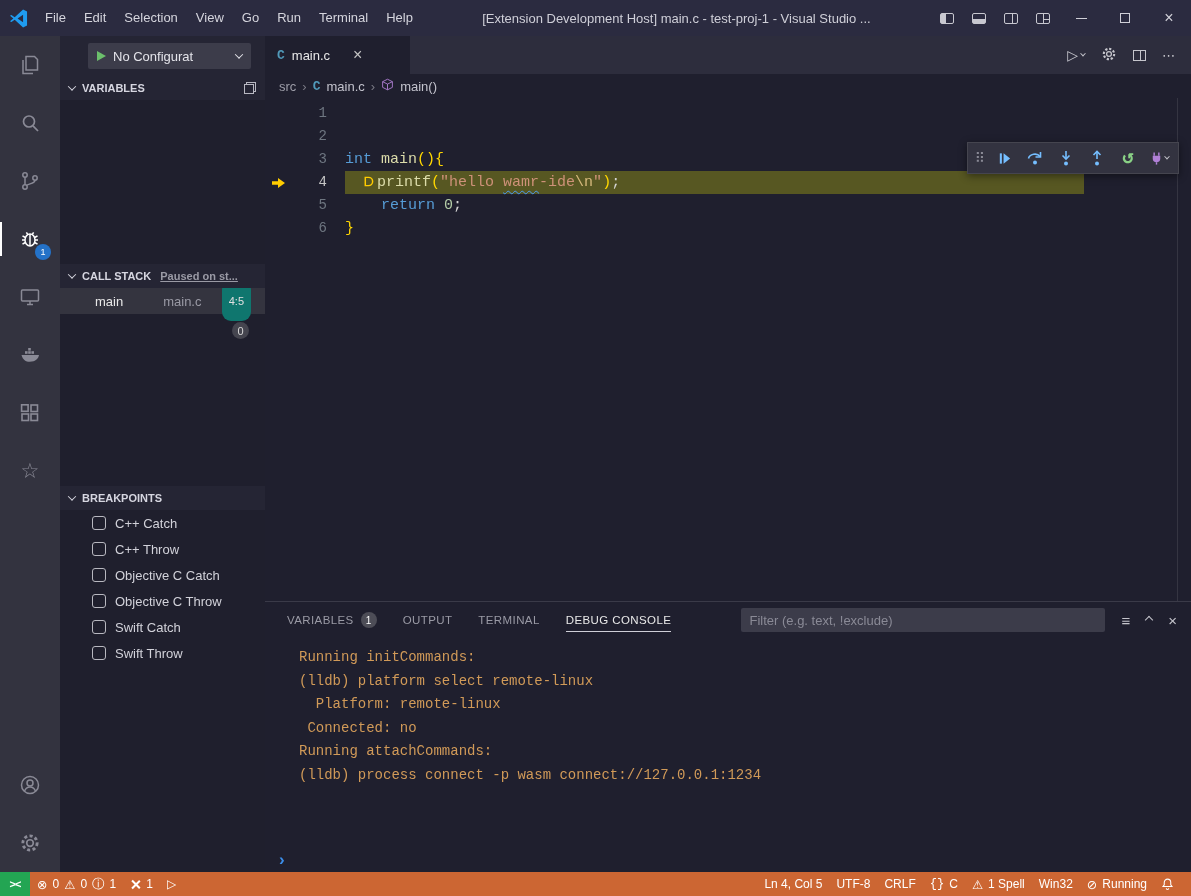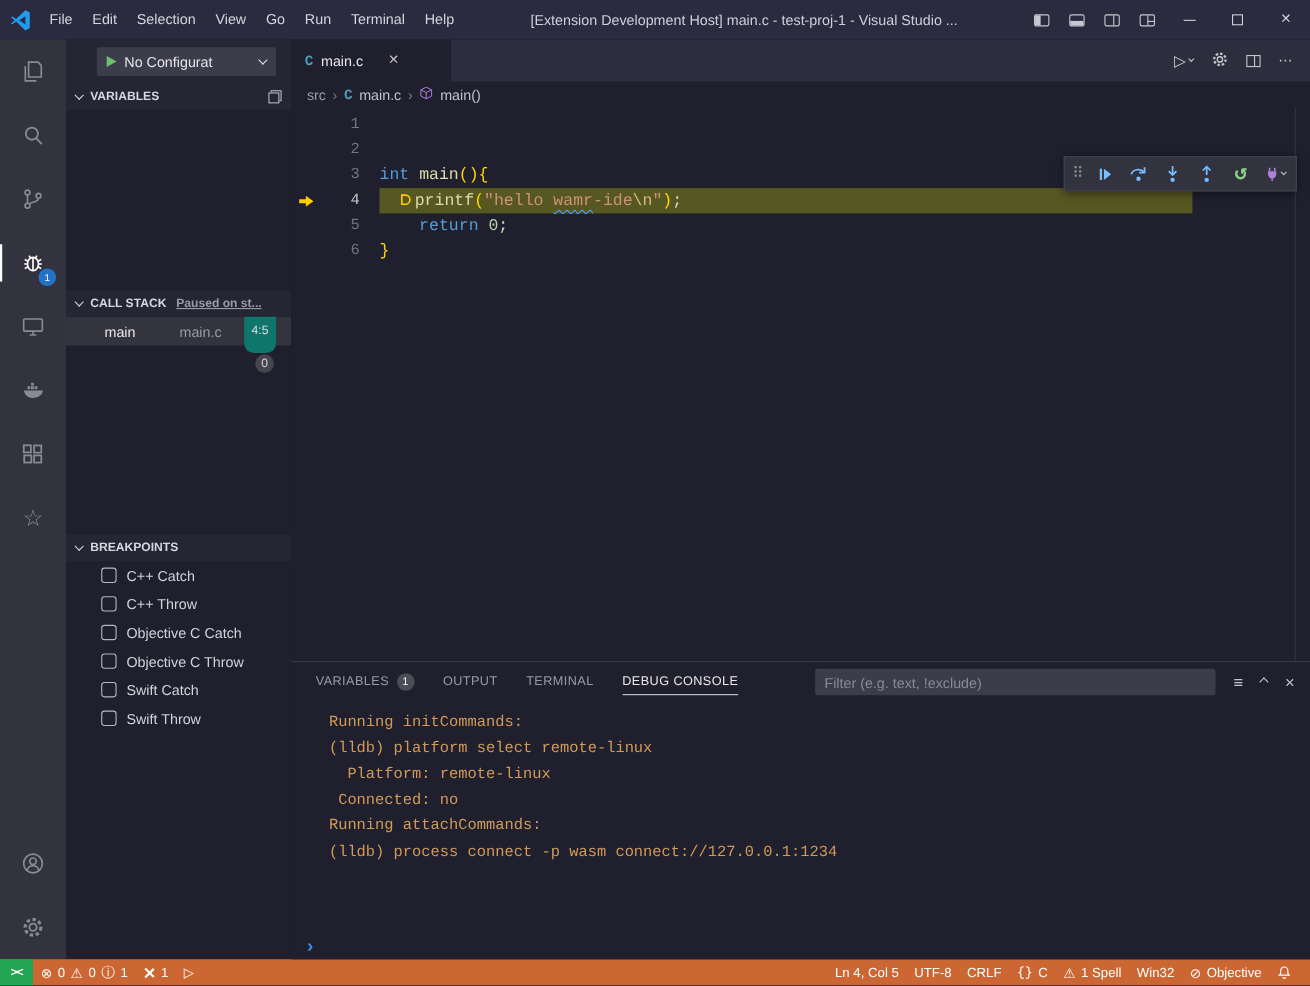--- a/index.html
+++ b/index.html
@@ -491,21 +491,21 @@
         <span class="braces">{}</span>
           <span>C</span>
       </div>
       <div class="sb-item">
         <span class="sb-ico">⚠</span>
           <span>1 Spell</span>
       </div>
       <div class="sb-item">Win32</div>
       <div class="sb-item">
         <span class="sb-ico">⊘</span>
-          <span>Objective</span>
+          <span>Running</span>
       </div>
       <div class="sb-item">
         <svg width="13" height="14" viewBox="0 0 16 16" fill="none" stroke="#fff" stroke-width="1.3">
             <path d="M8 2 A4 4 0 0 1 12 6 V9 L13.5 11 H2.5 L4 9 V6 A4 4 0 0 1 8 2 Z"></path>
             <path d="M6.5 13.2 A1.5 1.5 0 0 0 9.5 13.2"></path>
           </svg>
       </div>
     </div>
   </div>
 </div>

